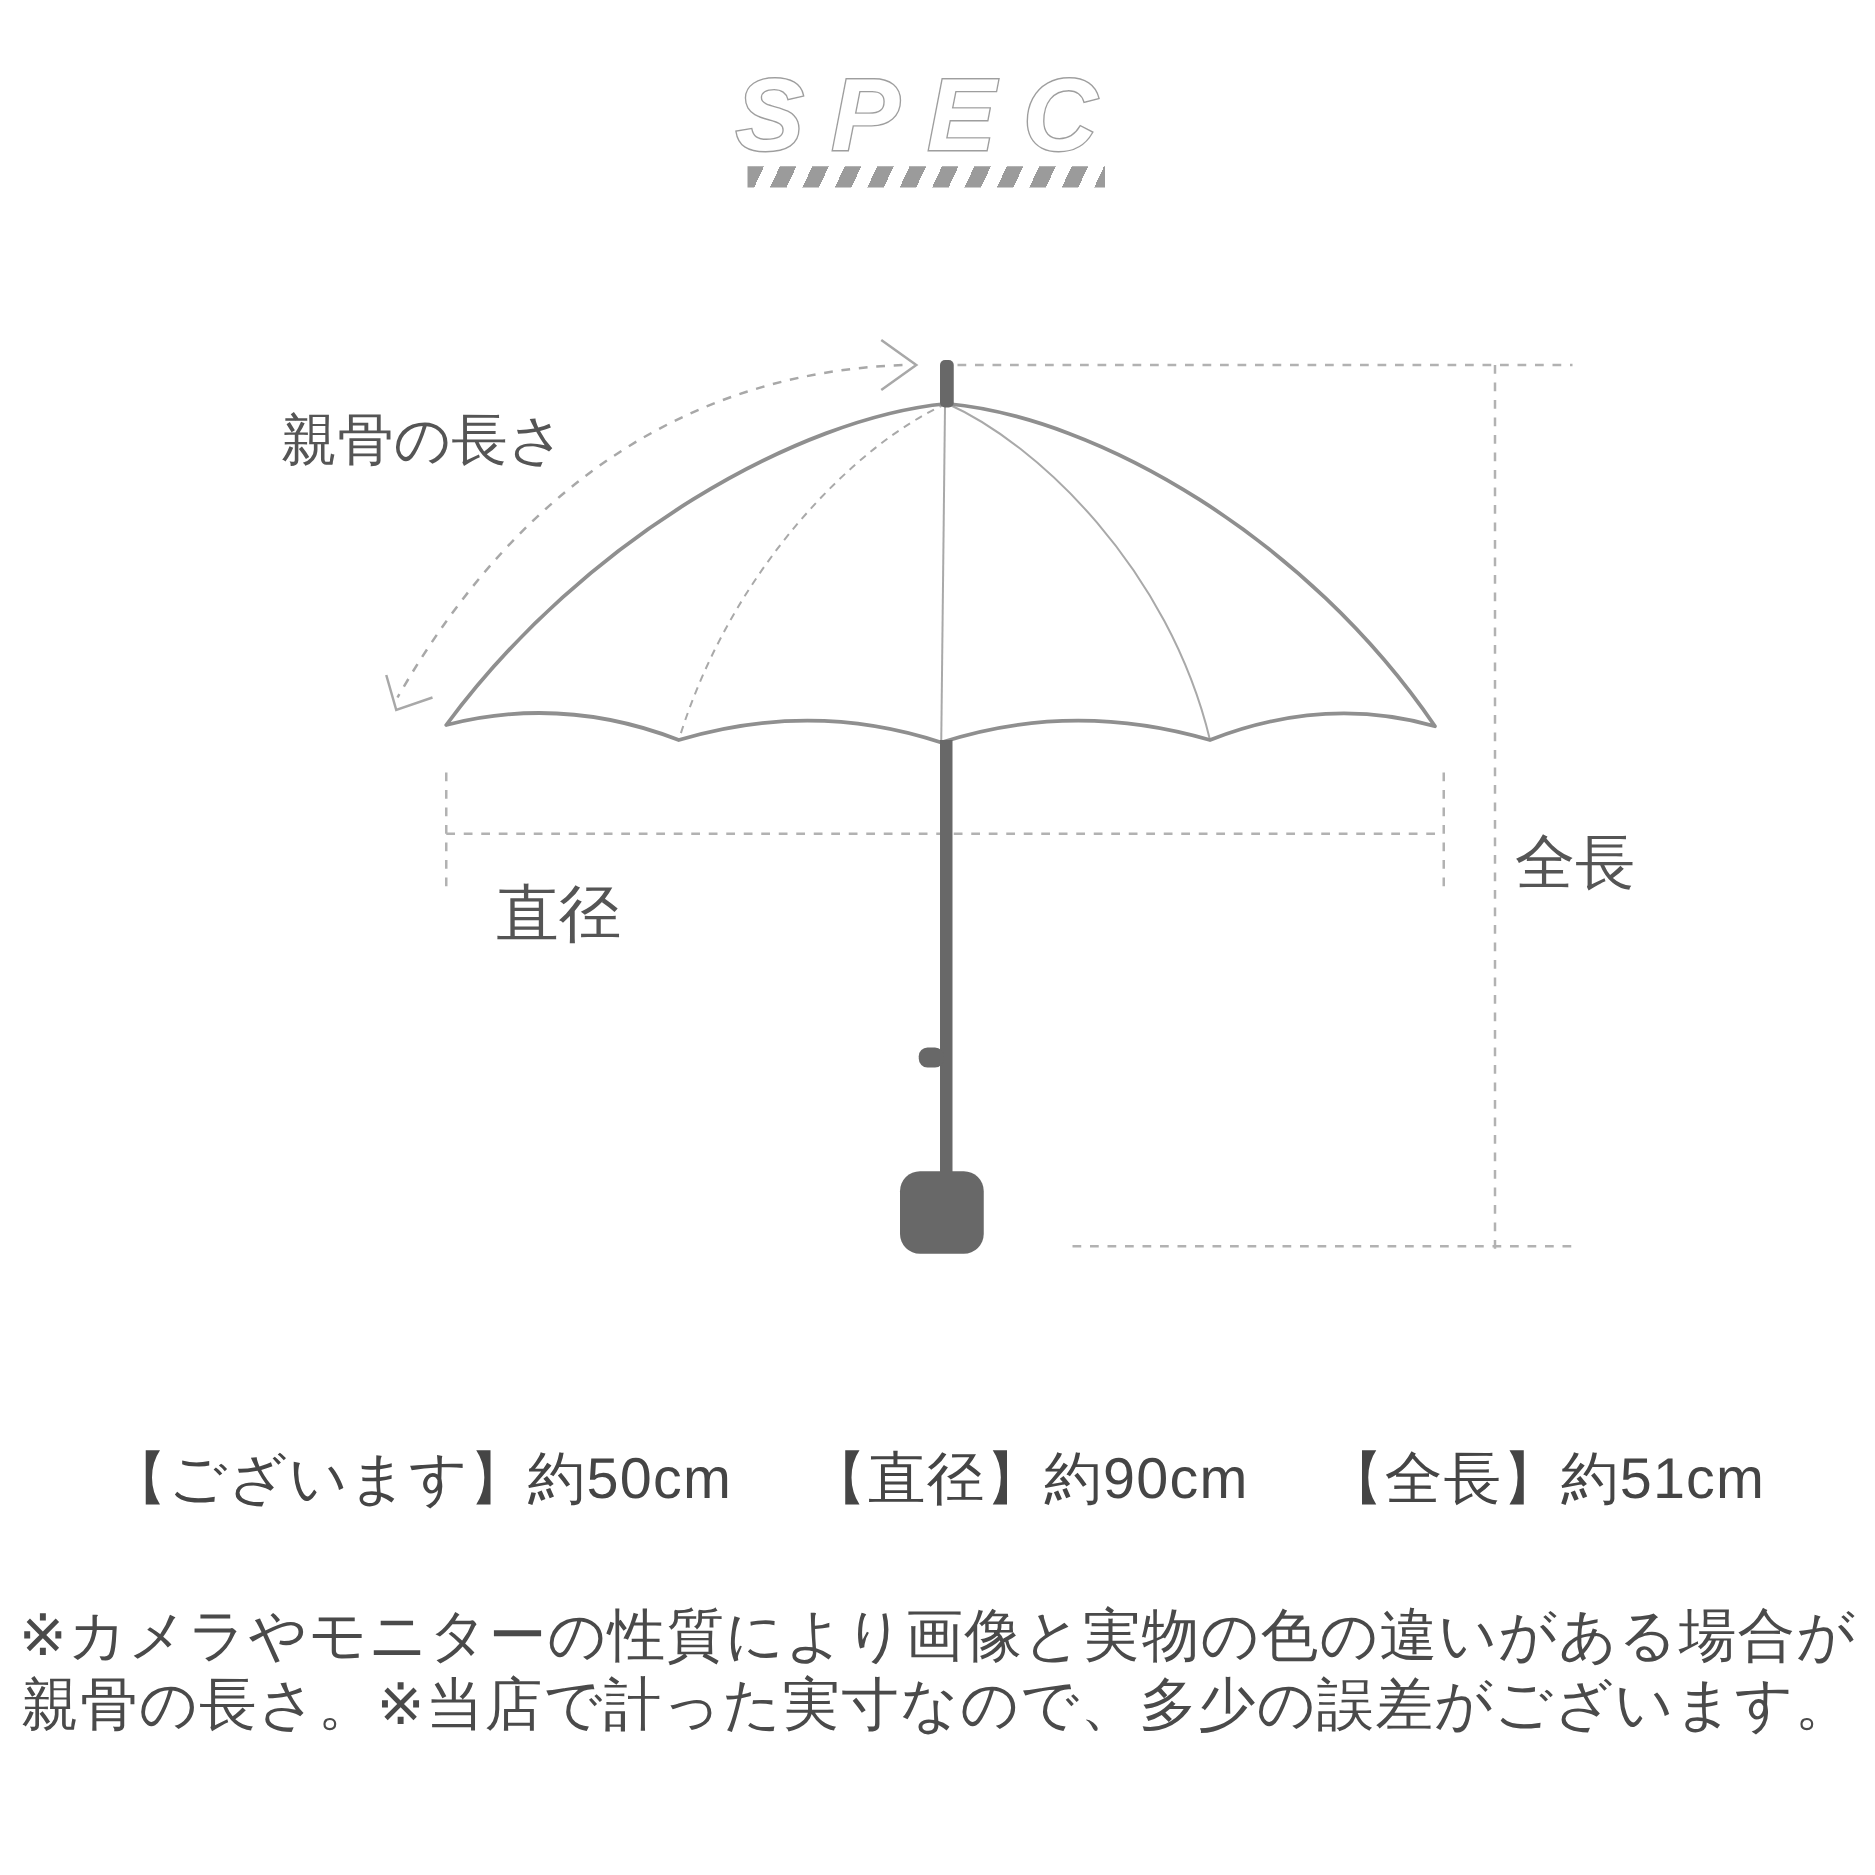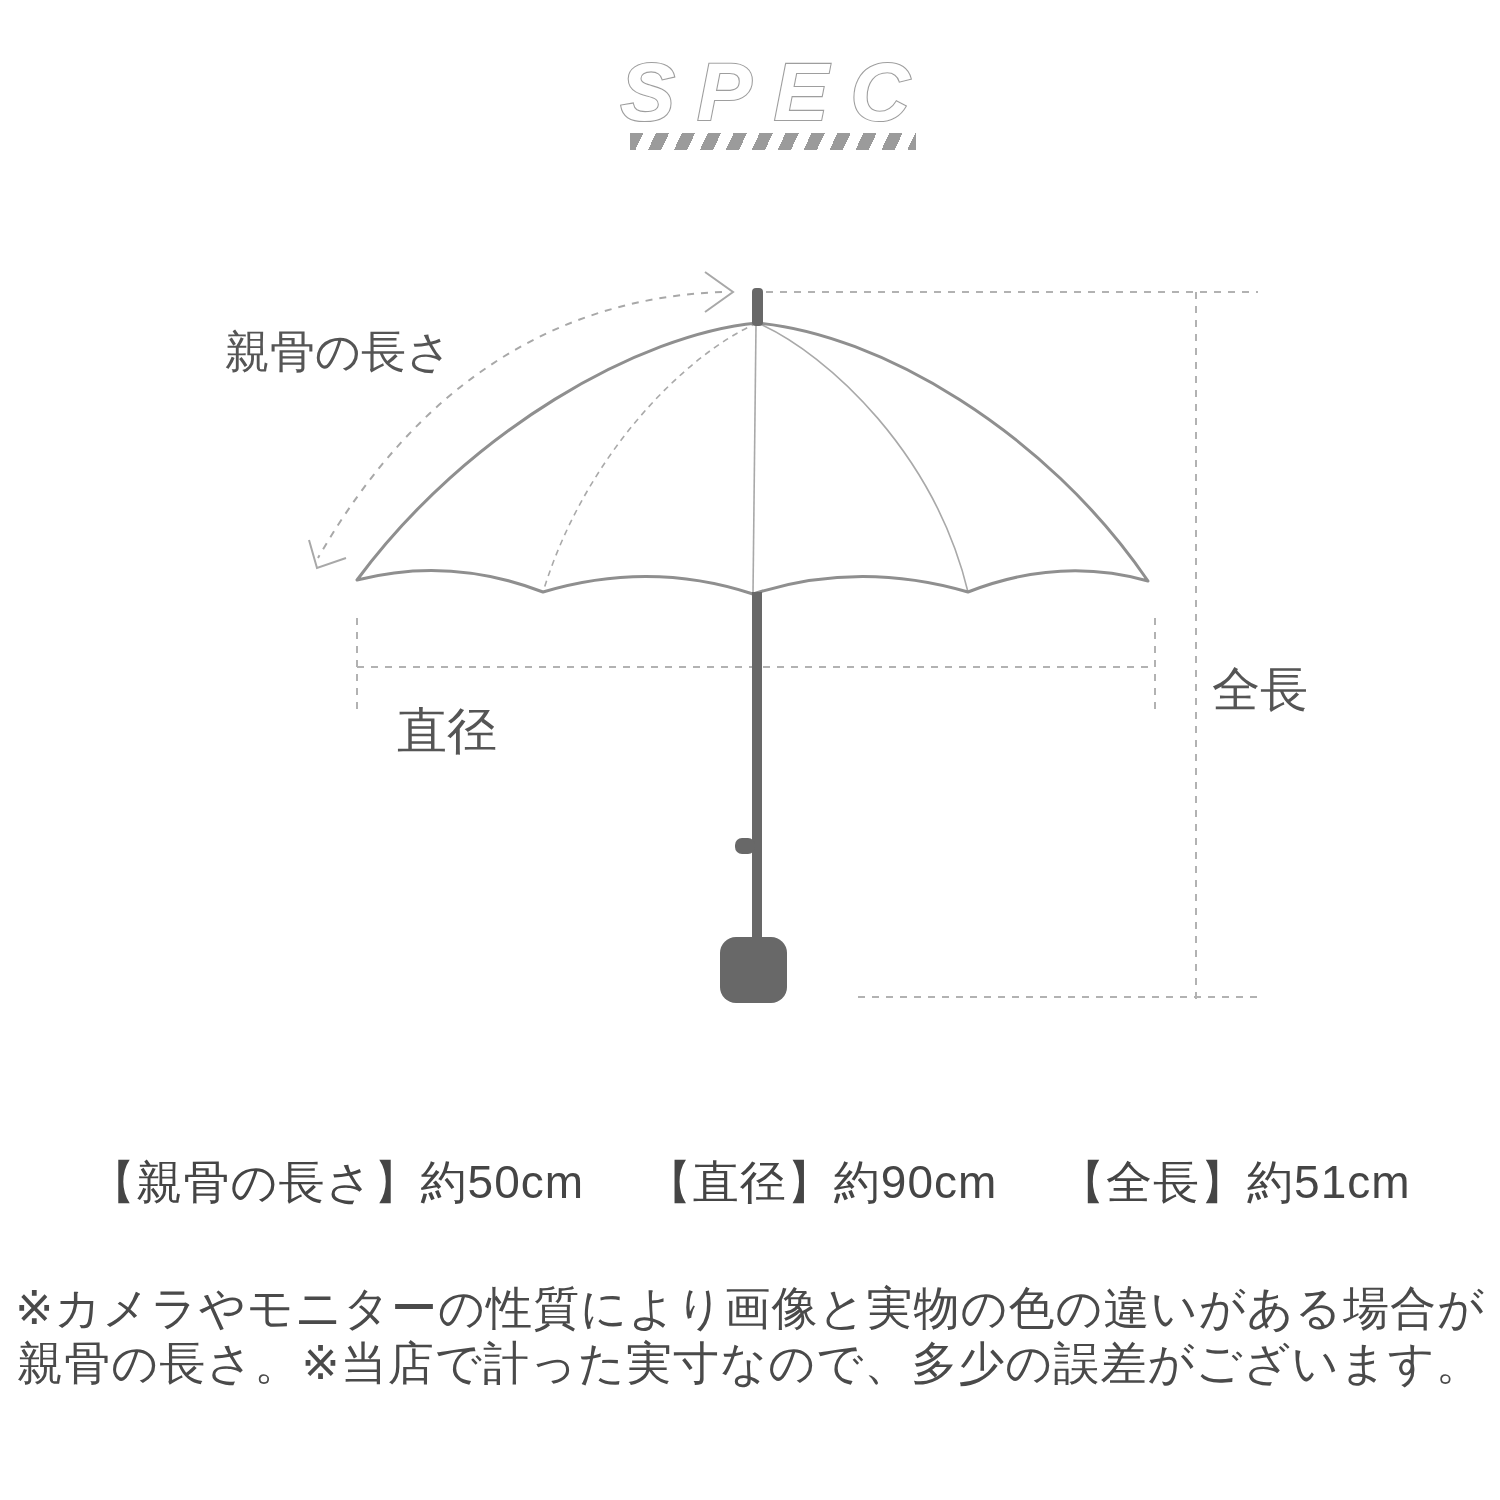--- a/index.html
+++ b/index.html
@@ -1,19 +1,19 @@
 <!DOCTYPE html>
 <html><head>
 <meta charset="utf-8">
 <style>
   html,body{margin:0;padding:0;width:1500px;height:1500px;background:#ffffff;overflow:hidden;}
   body{font-family:"Liberation Sans","DejaVu Sans",sans-serif;position:relative;}
 
   
-  .spec-header{position:absolute;left:588px;top:30px;width:400px;height:140px;}
+  .spec-header{position:absolute;left:556px;top:30px;width:400px;height:140px;}
   .spec-title{position:absolute;left:0;top:0;}
   .hatch-bar{
     position:absolute;left:42px;top:103px;width:286px;height:17px;
     background:repeating-linear-gradient(115deg,#9b9b9b 0 12px,#ffffff 12px 23.5px);
   }
 
   
   .figure-svg{position:absolute;left:0;top:0;width:1500px;height:1500px;}
 
   
@@ -85,21 +85,21 @@
   </g>
 
   <g fill="#555555" font-family="Liberation Sans, DejaVu Sans, sans-serif">
     <text x="225" y="367" font-size="45">親骨の長さ</text>
     <text x="397" y="748" font-size="50">直径</text>
     <text x="1212" y="706" font-size="48">全長</text>
   </g>
 </svg>
 
 <div class="spec-line">
-  <span class="spec-item">【親骨の長さ】約50cm</span>
+  <span class="spec-item">【ございます】約50cm</span>
   <span class="spec-item">【直径】約90cm</span>
   <span class="spec-item">【全長】約51cm</span>
 </div>
 
 <div class="note-text">
   <div>※カメラやモニターの性質により画像と実物の色の違いがある場合が</div>
   <div>親骨の長さ。※当店で計った実寸なので、多少の誤差がございます。</div>
 </div>
 
 </body></html>

